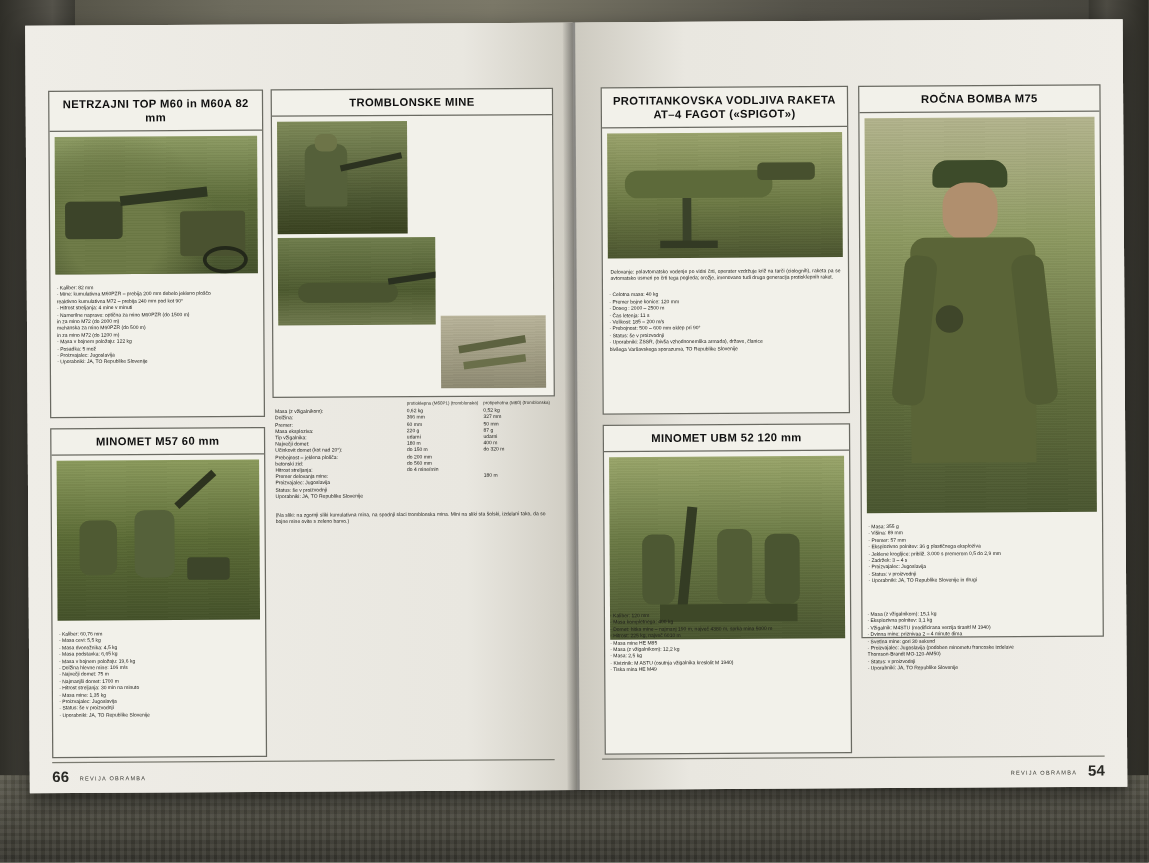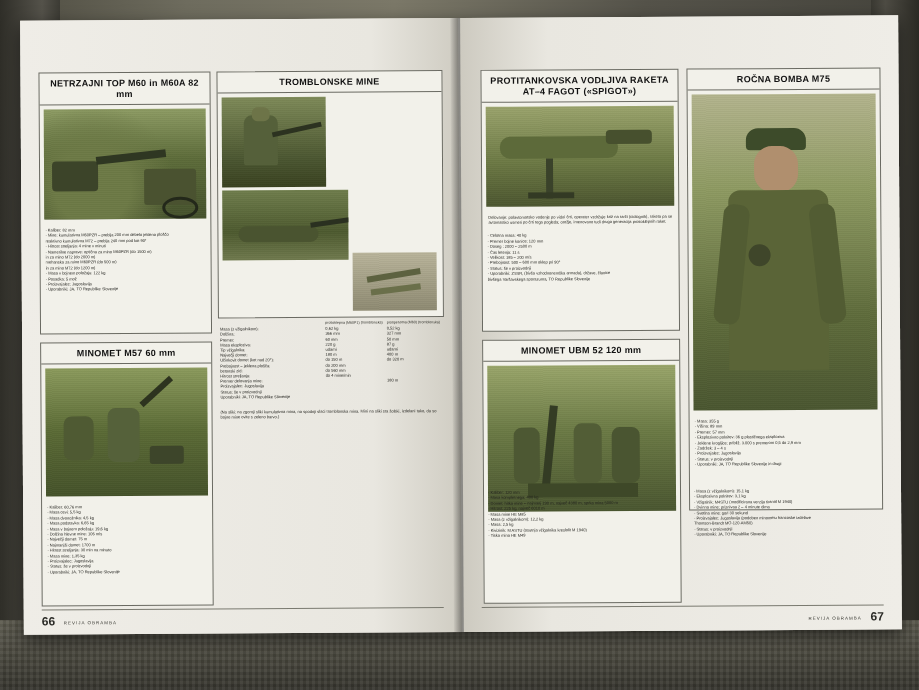--- a/index.html
+++ b/index.html
@@ -361,16 +361,16 @@
         <div>- Dvinna mine: priznivaa 2 – 4 minute dima</div>
         <div>- Svetlna mine: gori 30 sekund</div>
         <div>- Proizvajalec: Jugoslavija (podoben minometu francoske izdelave</div>
         <div>   Thomson-Brandt MO-120-AM50)</div>
         <div>- Status: v proizvodnji</div>
         <div>- Uporabniki: JA, TO Republike Slovenije</div>
       </div>
     </div>
 
     <div class="rule" style="right:18px;bottom:24px;width:402px;"></div>
-    <div class="folio" style="right:18px;">67</div>
+    <div class="folio" style="right:18px;">54</div>
     <div class="folio-mag" style="right:40px;">REVIJA OBRAMBA</div>
   </div>
 </div>
 
 </body></html>

